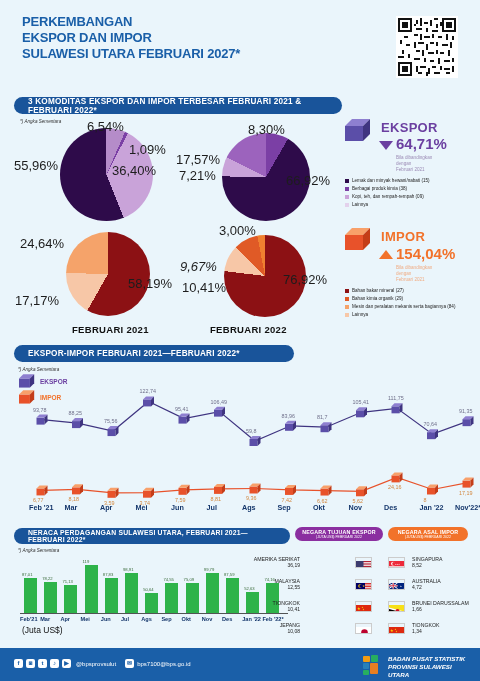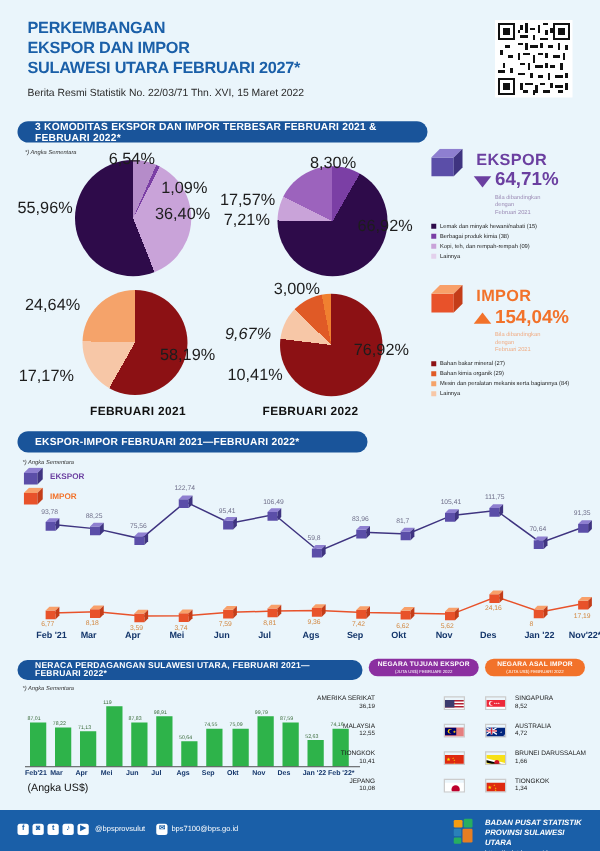--- a/index.html
+++ b/index.html
@@ -68,21 +68,20 @@
 <body>
 
 <div class="page">
 
   <div class="hdr">
     <h1>
       <span>PERKEMBANGAN</span><br>
       <span>EKSPOR DAN IMPOR</span><br>
       <span>SULAWESI UTARA FEBRUARI 2027*</span>
     </h1>
-    <div class="sub">Berita Resmi Statistik No. 22/03/71 Thn. XVI, 15 Maret 2022</div>
   </div>
 
   <div class="qr">
     <svg width="58" height="58" viewBox="0 0 29 29" shape-rendering="crispEdges">
       <rect width="29" height="29" fill="#fff"></rect>
       <g fill="#111">
         <rect x="0" y="0" width="7" height="1"></rect>
           <rect x="0" y="6" width="7" height="1"></rect>
         <rect x="0" y="0" width="1" height="7"></rect>
           <rect x="6" y="0" width="1" height="7"></rect>
@@ -159,21 +158,21 @@
   <div class="note" style="left:20px; top:119px;">*) Angka Sementara</div>
 
   <div class="pie" style="left:60px; top:128px; width:93px; height:93px;
        background: conic-gradient(from 0deg,
          #b58cc9 0deg 23.5deg,
          #7b3fa5 23.5deg 27.4deg,
          #c9a3d9 27.4deg 158.4deg,
          #2e0b4a 158.4deg 360deg);"></div>
   <div class="plabel" style="left:87px; top:119px;">6,54%</div>
   <div class="plabel" style="left:129px; top:142px;">1,09%</div>
-  <div class="plabel" style="left:124px; top:163px;text-align:right;">36,40%</div>
+  <div class="plabel" style="left:112px; top:163px;text-align:right;">36,40%</div>
   <div class="plabel" style="left:14px; top:158px;">55,96%</div>
 
   <div class="pie" style="left:222px; top:133px; width:88px; height:88px;
        background: conic-gradient(from 0deg,
          #7b3fa5 0deg 29.9deg,
          #2e0b4a 29.9deg 270.8deg,
          #c9a3d9 270.8deg 296.8deg,
          #9c63bd 296.8deg 360deg);"></div>
   <div class="plabel" style="left:248px; top:122px;">8,30%</div>
   <div class="plabel" style="left:176px; top:152px;">17,57%</div>
@@ -190,21 +189,21 @@
   <div class="plabel" style="left:128px; top:276px;">58,19%</div>
 
   <div class="pie" style="left:224px; top:235px; width:82px; height:82px;
        background: conic-gradient(from 0deg,
          #8c1114 0deg 276.9deg,
          #f7c7a7 276.9deg 314.4deg,
          #e05a26 314.4deg 349.2deg,
          #f08030 349.2deg 360deg);"></div>
   <div class="plabel" style="left:219px; top:223px;">3,00%</div>
   <div class="plabel" style="left:180px; top:259px;font-style:italic;">9,67%</div>
-  <div class="plabel" style="left:182px; top:292px;">10,41%</div>
+  <div class="plabel" style="left:182px; top:280px;">10,41%</div>
   <div class="plabel" style="left:283px; top:272px;">76,92%</div>
 
   <div class="pcap" style="left:72px; top:324px;">FEBRUARI 2021</div>
   <div class="pcap" style="left:210px; top:324px;">FEBRUARI 2022</div>
 
   <div class="cube" style="left:345px; top:119px;">
     <svg width="28" height="24" viewBox="0 0 28 24">
       <polygon points="0,7 18,7 18,22 0,22" fill="#5b4ea8"></polygon>
       <polygon points="0,7 7,0 25,0 18,7" fill="#8e7fd0"></polygon>
       <polygon points="18,7 25,0 25,15 18,22" fill="#3f3480"></polygon>
@@ -503,21 +502,21 @@
       <div class="bar" style="left: 246.2px; width: 13px; height: 21.052px; top: 591.948px;"></div>
       <div class="blabel" style="left: 244.2px; top: 585.948px;">52,63</div>
       <div class="bxlab" style="left: 242.2px; top: 616px;">Jan '22</div>
       <div class="bar" style="left: 266.4px; width: 13px; height: 29.664px; top: 583.336px;"></div>
       <div class="blabel" style="left: 264.4px; top: 577.336px;">74,16</div>
       <div class="bxlab" style="left: 262.4px; top: 616px;">Feb '22*</div>
     </div>
   <svg style="position:absolute; left:20px; top:556px;" width="270" height="58">
     <line x1="0" y1="57.5" x2="268" y2="57.5" stroke="#2a2a2a" stroke-width="0.8"></line>
   </svg>
-  <div style="position:absolute; left:22px; top:625px; font-size:8.5px; color:#111;">(Angka US$)</div>
+  <div style="position:absolute; left:22px; top:625px; font-size:8.5px; color:#111;">(Juta US$)</div>
 
   <div class="pill" style="left:295px; top:527px; width:88px; background:#8b2fa0;">
     <div class="t1">NEGARA TUJUAN EKSPOR</div>
     <div class="t2">(JUTA US$) FEBRUARI 2022</div>
   </div>
   <div class="pill" style="left:388px; top:527px; width:80px; background:#f2722a;">
     <div class="t1">NEGARA ASAL IMPOR</div>
     <div class="t2">(JUTA US$) FEBRUARI 2022</div>
   </div>
 

